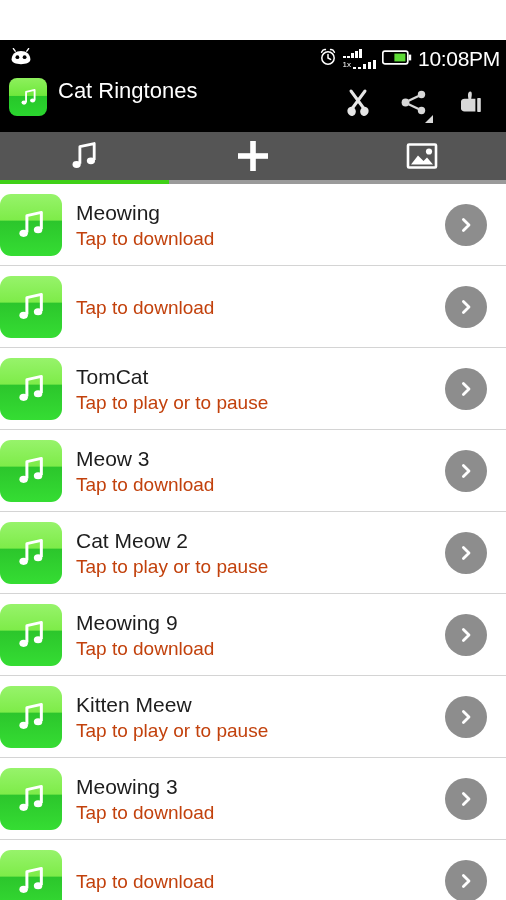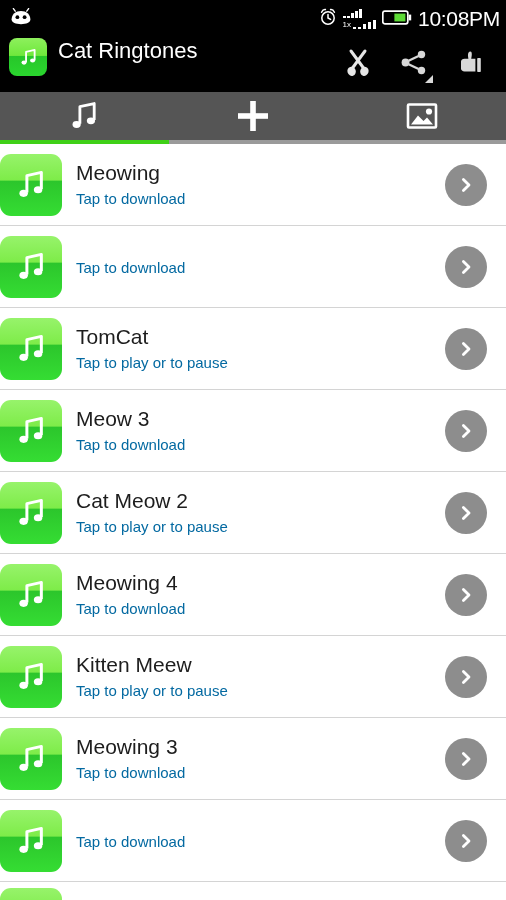--- a/index.html
+++ b/index.html
@@ -2,21 +2,21 @@
 <html><head>
 <meta charset="utf-8">
 <style>
   * { box-sizing: border-box; margin: 0; padding: 0; }
   html, body {
     width: 506px; height: 900px;
     background: #ffffff;
     font-family: "Liberation Sans", sans-serif;
     overflow: hidden;
   }
-  #app { width: 506px; height: 640px; position: relative; }
+  #app { width: 506px; height: 640px; position: relative; margin-top: 40px; }
 
   
   .statusbar {
     height: 38px; background: #000000;
     display: flex; align-items: center;
     padding: 0 6px 0 10px;
   }
   .sb-left { display: flex; align-items: center; gap: 6px; }
   .sb-right { margin-left: auto; display: flex; align-items: center; gap: 6px; }
   .sb-clock {
@@ -77,21 +77,21 @@
     width: 62px; height: 62px; border-radius: 11px; flex: none;
     background: linear-gradient(180deg,#97f36b 0%,#7eec49 42%,#2cc62c 44%,#35dd33 100%);
     display: flex; align-items: center; justify-content: center;
   }
   .row-text { margin-left: 14px; flex: 1; min-width: 0; }
   .row-title {
     font-size: 21px; color: #1d1d1d; line-height: 25px;
     white-space: nowrap; overflow: hidden; text-overflow: ellipsis;
   }
   .row-sub {
-    font-size: 15px; color: #0369a1; line-height: 22px; margin-top: 3px;
+    font-size: 19px; color: #c2410c; line-height: 22px; margin-top: 3px;
     white-space: nowrap; overflow: hidden; text-overflow: ellipsis;
   }
   .row-arrow {
     width: 42px; height: 42px; border-radius: 50%; background: #8d8d8d;
     flex: none; margin-right: 19px;
     display: flex; align-items: center; justify-content: center;
   }
   .row.clipped { height: 40px; border-bottom: none; align-items: flex-start; padding-top: 6px; }
 </style>
 </head>
@@ -316,21 +316,21 @@
       </div>
       <div class="row">
         <div class="row-icon">
           <svg width="34" height="34" viewBox="0 0 24 24">
             <path d="M9.1 17.3 V5.4 L19.3 3.1 V14.8" fill="none" stroke="#fff" stroke-width="2.1" stroke-linejoin="round"></path>
             <ellipse cx="6.8" cy="17.9" rx="3.0" ry="2.5" fill="#fff"></ellipse>
             <ellipse cx="17.0" cy="15.4" rx="3.0" ry="2.5" fill="#fff"></ellipse>
           </svg>
         </div>
         <div class="row-text">
-          <div class="row-title">Meowing 4</div>
+          <div class="row-title">Meowing 9</div>
           <div class="row-sub">Tap to download</div>
         </div>
         <div class="row-arrow">
           <svg width="20" height="20" viewBox="0 0 20 20">
             <path d="M7.4 4.4 L13 10 L7.4 15.6" fill="none" stroke="#fff" stroke-width="2.8" stroke-linecap="round" stroke-linejoin="round"></path>
           </svg>
         </div>
       </div>
       <div class="row">
         <div class="row-icon">

